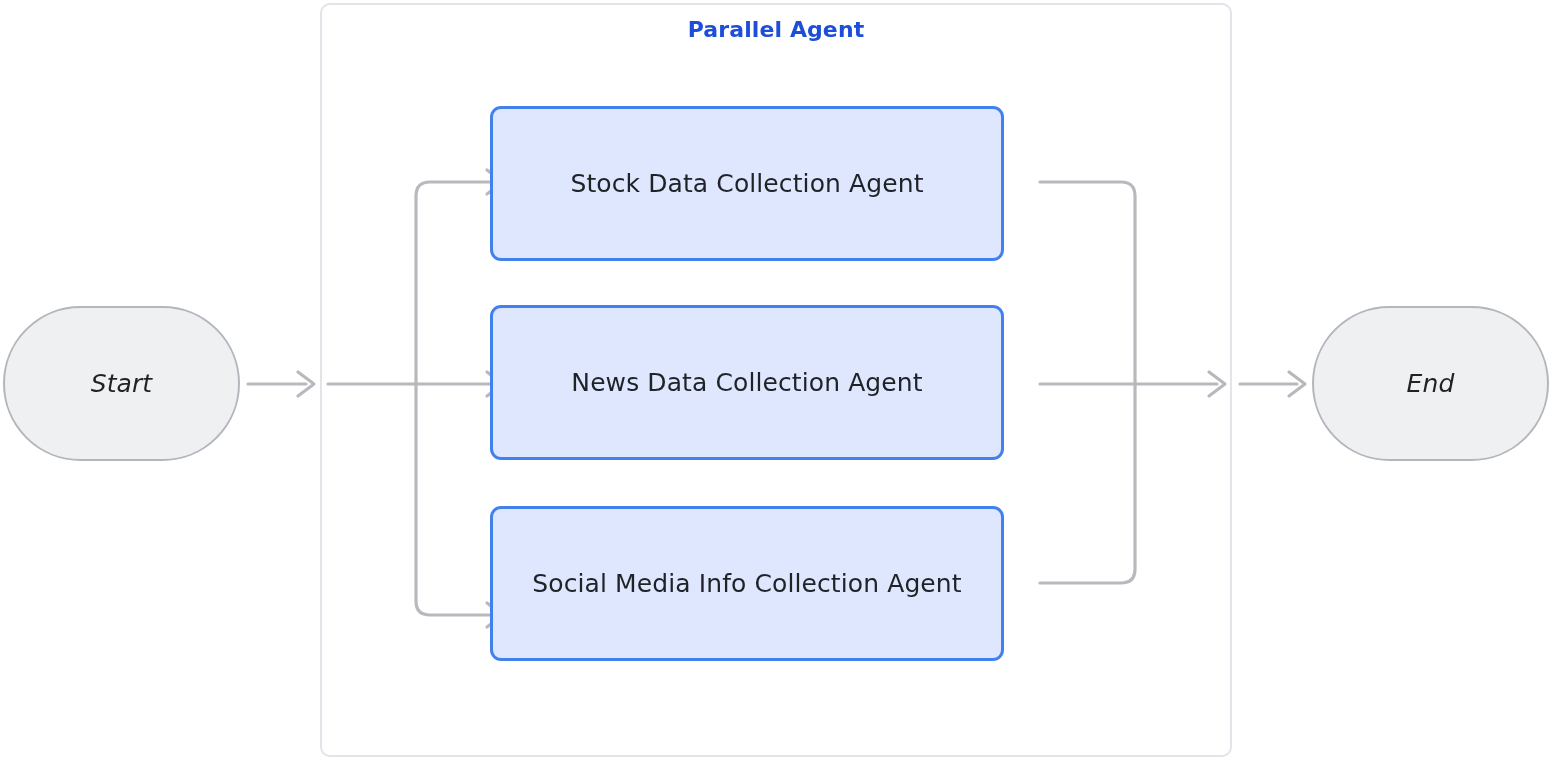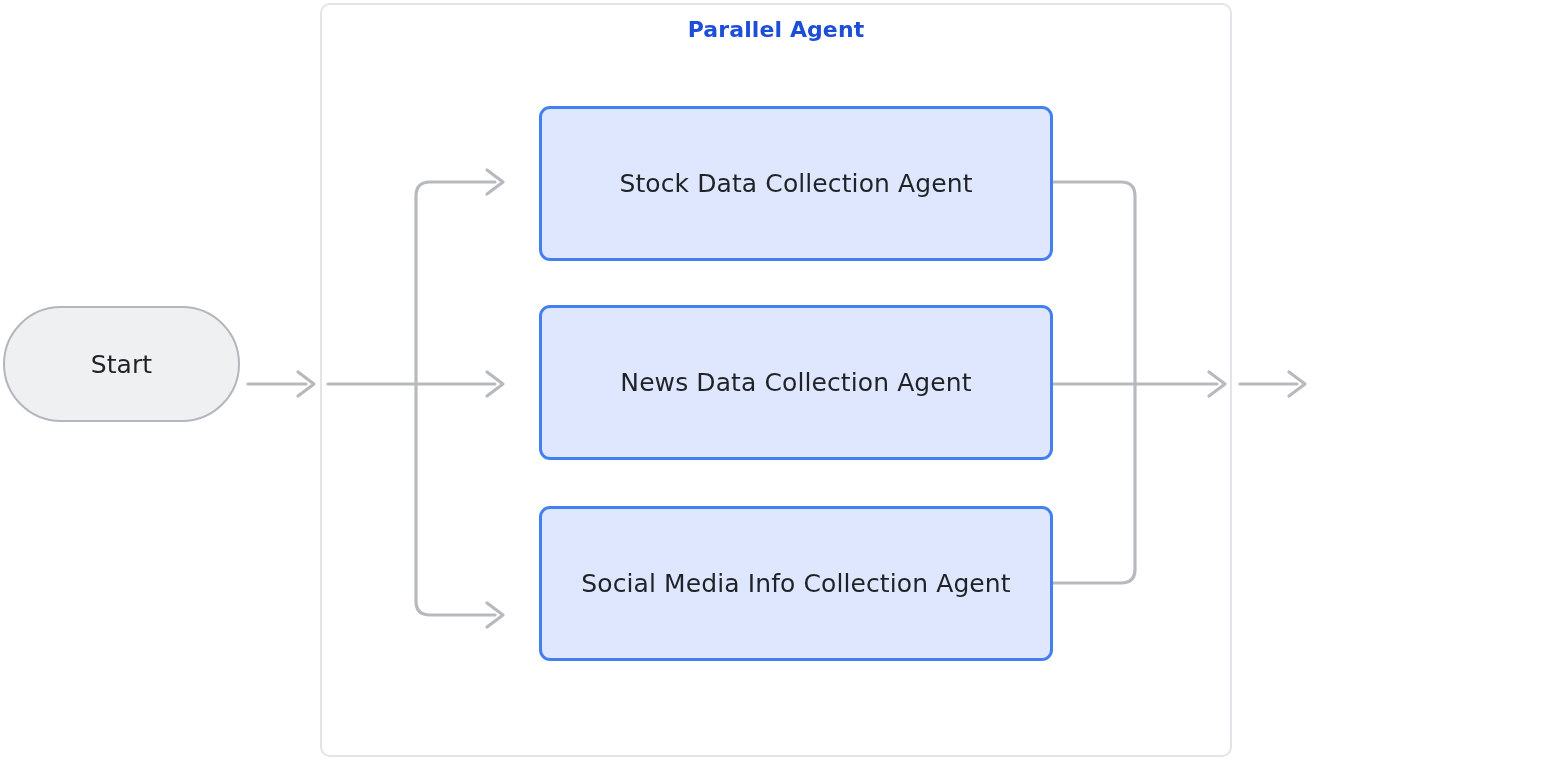--- a/index.html
+++ b/index.html
@@ -46,21 +46,21 @@
     text-align: center;
     font-size: 22px;
     font-weight: bold;
     color: #1d4ed8;
     letter-spacing: 0.1px;
   }
 
   
   .agent-node {
     position: absolute;
-    left: 539px;
+    left: 490px;
     width: 514px;
     height: 155px;
     box-sizing: border-box;
     background: #dee7fd;
     border: 3px solid #4380ef;
     border-radius: 11px;
     display: flex;
     align-items: center;
     justify-content: center;
   }
@@ -72,28 +72,29 @@
     letter-spacing: 0.1px;
   }
   #node-stock  { top: 106px; }
   #node-news   { top: 305px; }
   #node-social { top: 506px; }
 
   
   .terminal-node {
     position: absolute;
     width: 237px;
-    height: 116px;
+    height: 155px;
     box-sizing: border-box;
     background: #eef0f2;
     border: 2.5px solid #b3b7bd;
     border-radius: 80px;
     display: flex;
     align-items: center;
     justify-content: center;
+    font-style: italic;
   }
   .terminal-node .node-label {
     font-size: 25px;
     color: #1f2328;
     letter-spacing: 0.1px;
   }
   #node-start { left: 3px;    top: 306px; }
   #node-end   { left: 1312px; top: 306px; }
 </style>
 </head>
@@ -144,14 +145,17 @@
   </div>
 
   <div class="agent-node" id="node-social">
     <span class="node-label">Social Media Info Collection Agent</span>
   </div>
 
   <div class="agent-node" id="node-news">
     <span class="node-label">News Data Collection Agent</span>
   </div>
 
+  <div class="terminal-node" id="node-end">
+    <span class="node-label">End</span>
+  </div>
 
 </div>
 
 </body></html>

